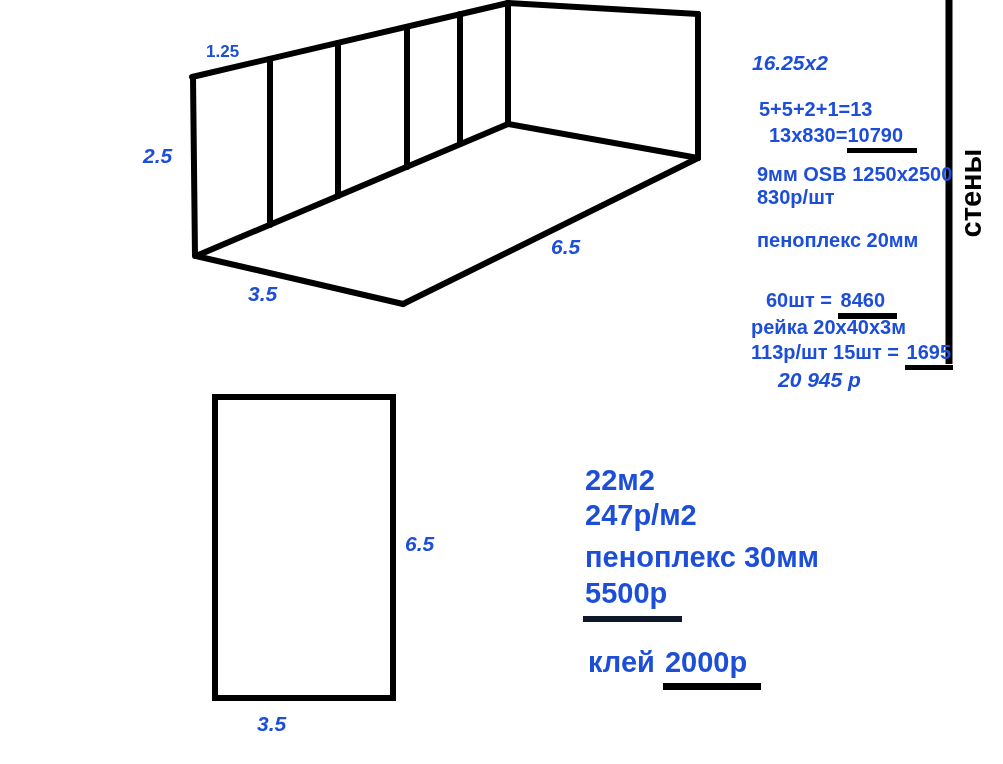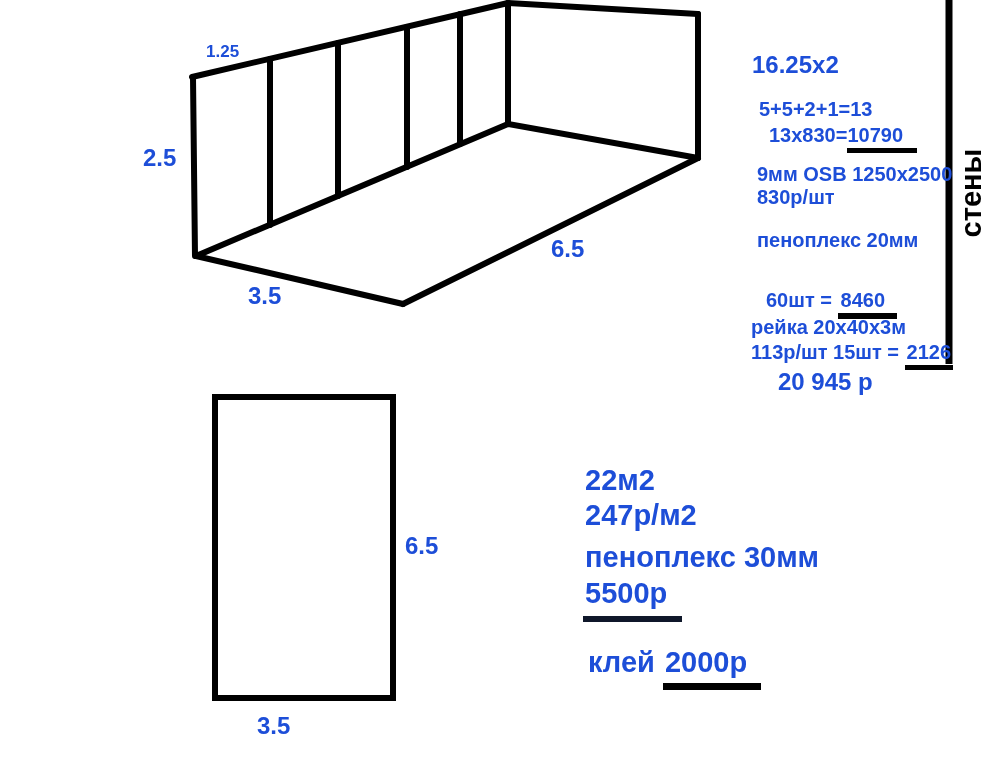--- a/index.html
+++ b/index.html
@@ -26,21 +26,21 @@
   .lbl {
     position: absolute;
     font-weight: bold;
     color: #1d4ed8;
     line-height: 1.05;
     white-space: nowrap;
   }
   .t17 { font-size: 17px; }
   .t20 { font-size: 20px; }
   .t29 { font-size: 29px; }
-  .t31 { font-size: 24px; }
+  .t31 { font-size: 21px; font-style: italic; }
   
   .ul-a { border-bottom: 5px solid #000; padding: 0 14px 2px 0; }
   .ul-b { border-bottom: 6px solid #000; padding: 0 12px 2px 3px; }
   .ul-c { border-bottom: 5px solid #000; padding: 0 2px 2px 2px; }
   .ul-d { border-bottom: 6px solid #0f172a; padding: 0 15px 7px 2px; }
   .ul-e { border-bottom: 7px solid #000; padding: 0 14px 5px 2px; }
   .vertical-label {
     position: absolute;
     left: 911px;
     top: 177px;
@@ -93,21 +93,21 @@
   <div class="lbl t31" style="left:257px; top:713px;">3.5</div>
 
   <div class="lbl t31" style="left:752px; top:52px;">16.25x2</div>
   <div class="lbl t20" style="left:759px; top:99px;">5+5+2+1=13</div>
   <div class="lbl t20" style="left:769px; top:125px;"><span>13x830=</span><span class="ul-a">10790</span></div>
   <div class="lbl t20" style="left:757px; top:164px;">9мм OSB 1250x2500</div>
   <div class="lbl t20" style="left:757px; top:187px;">830р/шт</div>
   <div class="lbl t20" style="left:757px; top:230px;">пеноплекс 20мм</div>
   <div class="lbl t20" style="left:766px; top:290px;"><span>60шт = </span><span class="ul-b">8460</span></div>
   <div class="lbl t20" style="left:751px; top:317px;">рейка 20х40х3м</div>
-  <div class="lbl t20" style="left:751px; top:342px;"><span>113р/шт 15шт = </span><span class="ul-c">2126</span></div>
+  <div class="lbl t20" style="left:751px; top:342px;"><span>113р/шт 15шт = </span><span class="ul-c">1695</span></div>
   <div class="lbl t31" style="left:778px; top:369px;">20 945 р</div>
   <div class="vertical-label">стены</div>
 
   <div class="lbl t29" style="left:585px; top:465px;">22м2</div>
   <div class="lbl t29" style="left:585px; top:500px;">247р/м2</div>
   <div class="lbl t29" style="left:585px; top:542px;">пеноплекс 30мм</div>
   <div class="lbl t29" style="left:583px; top:578px;"><span class="ul-d">5500р</span></div>
   <div class="lbl t29" style="left:588px; top:647px;"><span>клей </span><span class="ul-e">2000р</span></div>
 
 </div>

